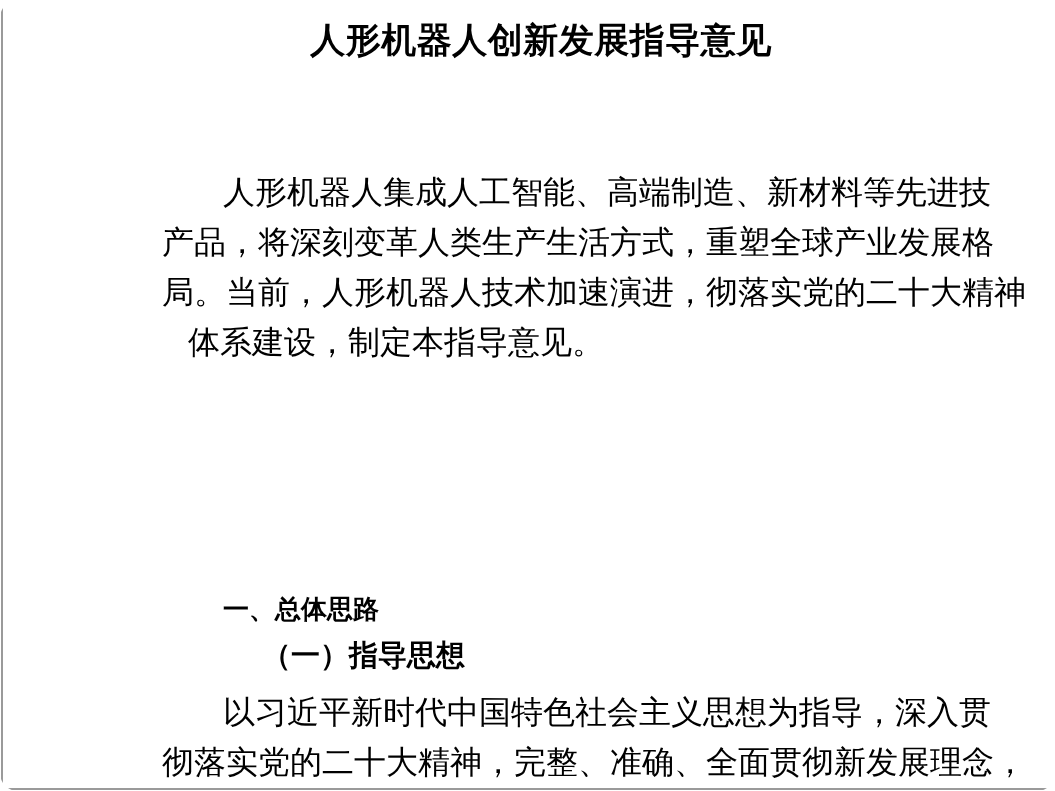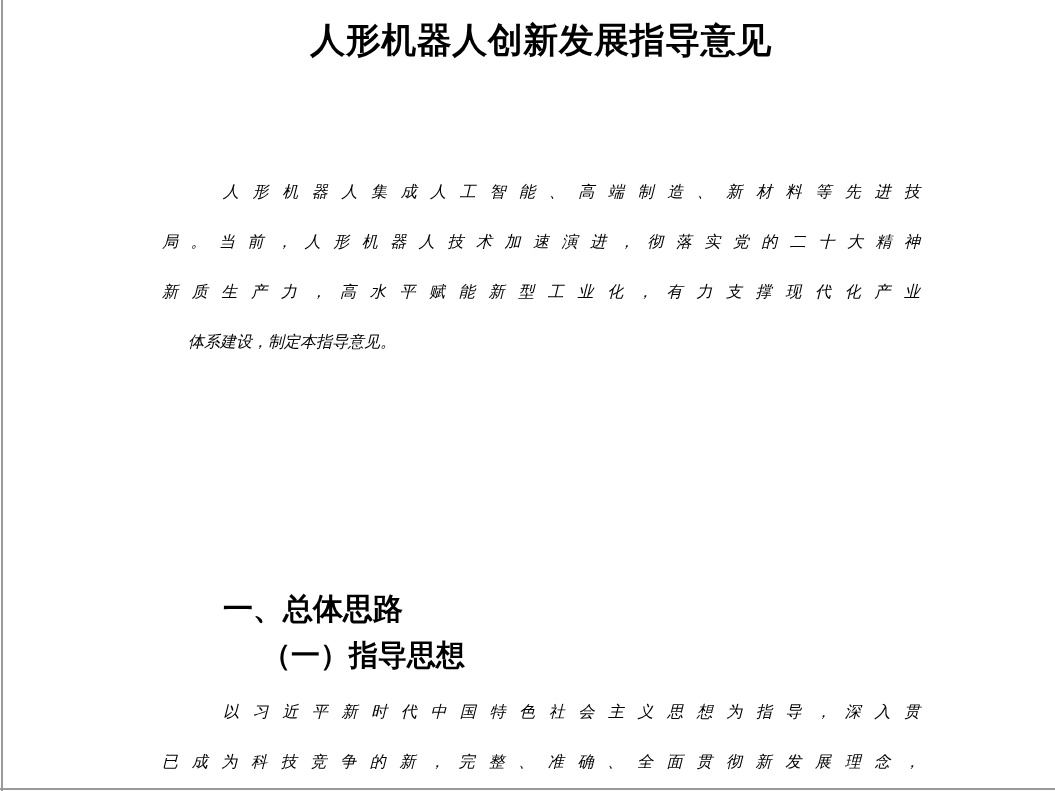--- a/index.html
+++ b/index.html
@@ -4,20 +4,21 @@
 <style>
   html, body { margin: 0; padding: 0; background: #ffffff; }
   .page {
     position: relative;
     width: 1055px;
     height: 791px;
     background: #ffffff;
     overflow: hidden;
     font-family: "Liberation Serif", serif;
     color: #000000;
+    border-radius: 18px;
   }
   .edge-left {
     position: absolute;
     left: 1px; top: 0;
     width: 2px; height: 100%;
     background: #9a9a9a;
   }
   .edge-bottom {
     position: absolute;
     left: 0; bottom: 1px;
@@ -36,32 +37,31 @@
   }
   .para {
     position: absolute;
     left: 162px; width: 758px;
   }
   .para-p1 { top: 167px; }
   .para-p2 { top: 687px; }
   .tline {
     height: 50px;
     line-height: 50px;
-    font-size: 16px;
+    font-size: 32px;
     text-align: justify;
     text-align-last: justify;
     white-space: nowrap;
-    font-style: italic;
   }
   .tline.indent { text-indent: 61px; }
   .tline.lastline { text-align-last: left; margin-left: 26px; }
   .heading-1 {
     position: absolute;
     left: 223px; top: 589px;
-    font-size: 30px;
+    font-size: 26px;
     font-weight: bold;
     font-family: "Liberation Sans", sans-serif;
     line-height: 40px;
     white-space: nowrap;
   }
   .heading-2 {
     position: absolute;
     left: 223px; top: 635px;
     font-size: 29px;
     font-weight: bold;
@@ -75,26 +75,26 @@
 <body>
 
 <div class="page">
   <div class="edge-left"></div>
   <div class="edge-bottom"></div>
 
   <div class="doc-title">人形机器人创新发展指导意见</div>
 
   <div class="para para-p1">
     <div class="tline indent">人形机器人集成人工智能、高端制造、新材料等先进技</div>
+    <div class="tline">产品，将深刻变革人类生产生活方式，重塑全球产业发展格</div>
     <div class="tline">局。当前，人形机器人技术加速演进，彻落实党的二十大精神</div>
-    <div class="tline">新质生产力，高水平赋能新型工业化，有力支撑现代化产业</div>
     <div class="tline lastline">体系建设，制定本指导意见。</div>
   </div>
 
   <div class="heading-1">一、总体思路</div>
 
   <div class="heading-2">（一）指导思想</div>
 
   <div class="para para-p2">
     <div class="tline indent">以习近平新时代中国特色社会主义思想为指导，深入贯</div>
-    <div class="tline">已成为科技竞争的新，完整、准确、全面贯彻新发展理念，</div>
+    <div class="tline">彻落实党的二十大精神，完整、准确、全面贯彻新发展理念，</div>
   </div>
 </div>
 
 </body></html>

